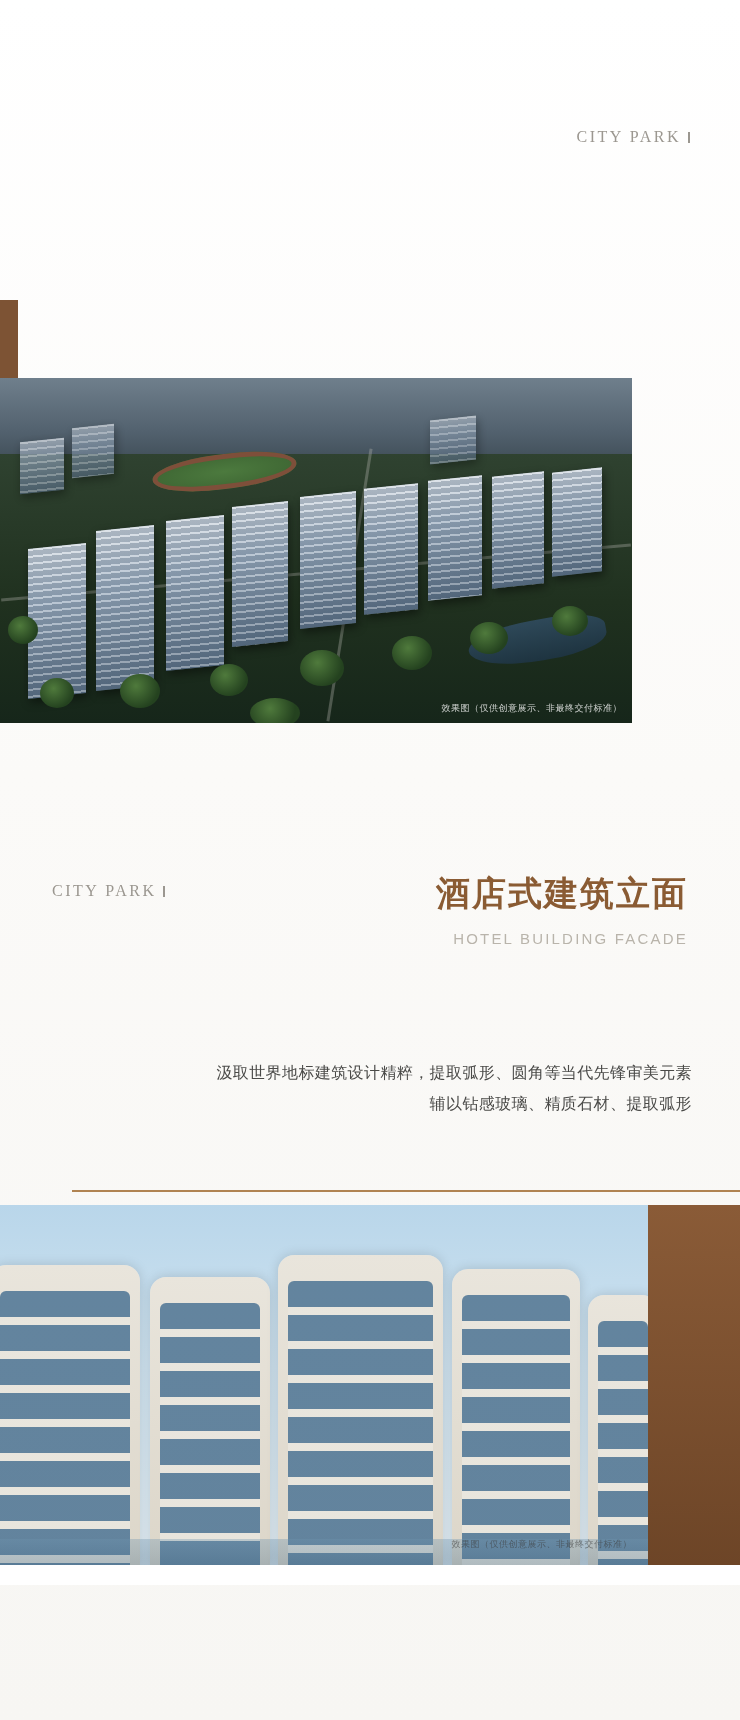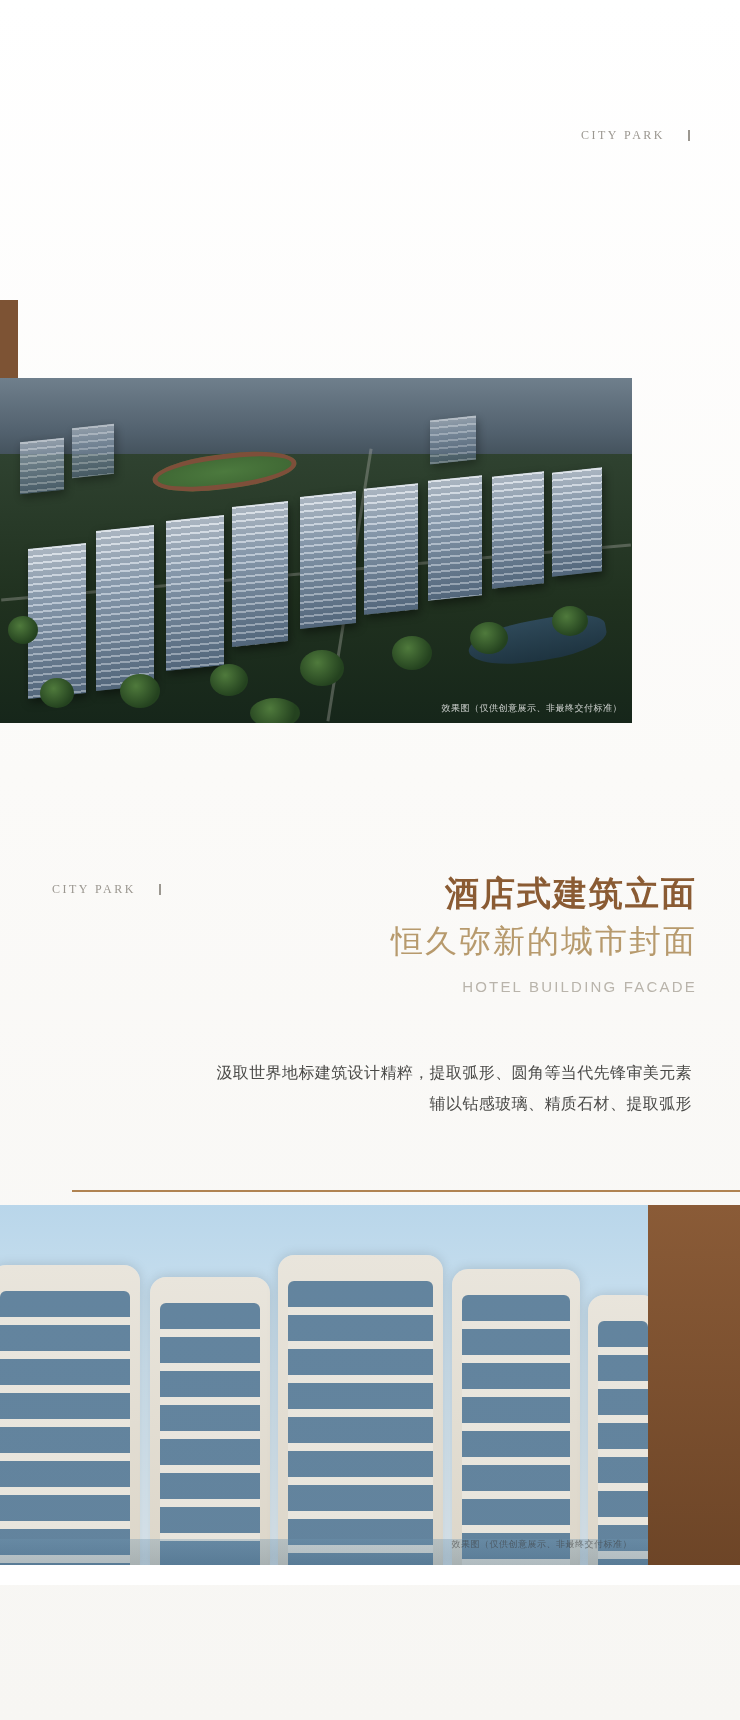--- a/index.html
+++ b/index.html
@@ -27,25 +27,25 @@
   .sec1 {
     position: absolute;
     left: 0; top: 0;
     width: 740px;
     height: 820px;
   }
   .brand-mark {
     font-family: "Liberation Serif", serif;
     letter-spacing: 2.5px;
     color: #9b9790;
-    font-size: 12px;
+    font-size: 16px;
     white-space: nowrap;
     display: flex;
     align-items: center;
-    gap: 19px;
+    gap: 3px;
   }
   .brand-mark .bar {
     display: inline-block;
     width: 2px;
     height: 11px;
     background: #9b9790;
     margin-left: 4px;
   }
   .brand-top {
     position: absolute;
@@ -180,21 +180,21 @@
     width: 740px;
     height: 860px;
   }
   .brand-left {
     position: absolute;
     left: 52px;
     top: 22px;
   }
   .s2-title {
     position: absolute;
-    right: 43px;
+    right: 52px;
     top: 10px;
     text-align: right;
   }
   .s2-line1 {
     font-size: 34px;
     font-weight: bold;
     color: #8a5b33;
     letter-spacing: 2px;
     line-height: 46px;
   }
@@ -334,21 +334,20 @@
 
   <section class="sec2">
 
     <div class="brand-mark brand-left">
       <span>CITY PARK</span>
       <span class="bar"></span>
     </div>
 
     <div class="s2-title">
       <div class="s2-line1">酒店式建筑立面</div>
-      <div class="s2-line2">恒久弥新的城市封面</div>
       <div class="s2-en">HOTEL BUILDING FACADE</div>
     </div>
 
     <div class="s2-body">
       <div>汲取世界地标建筑设计精粹，提取弧形、圆角等当代先锋审美元素</div>
       <div>辅以钻感玻璃、精质石材、提取弧形</div>
     </div>
 
     <div class="s2-rule"></div>
 

